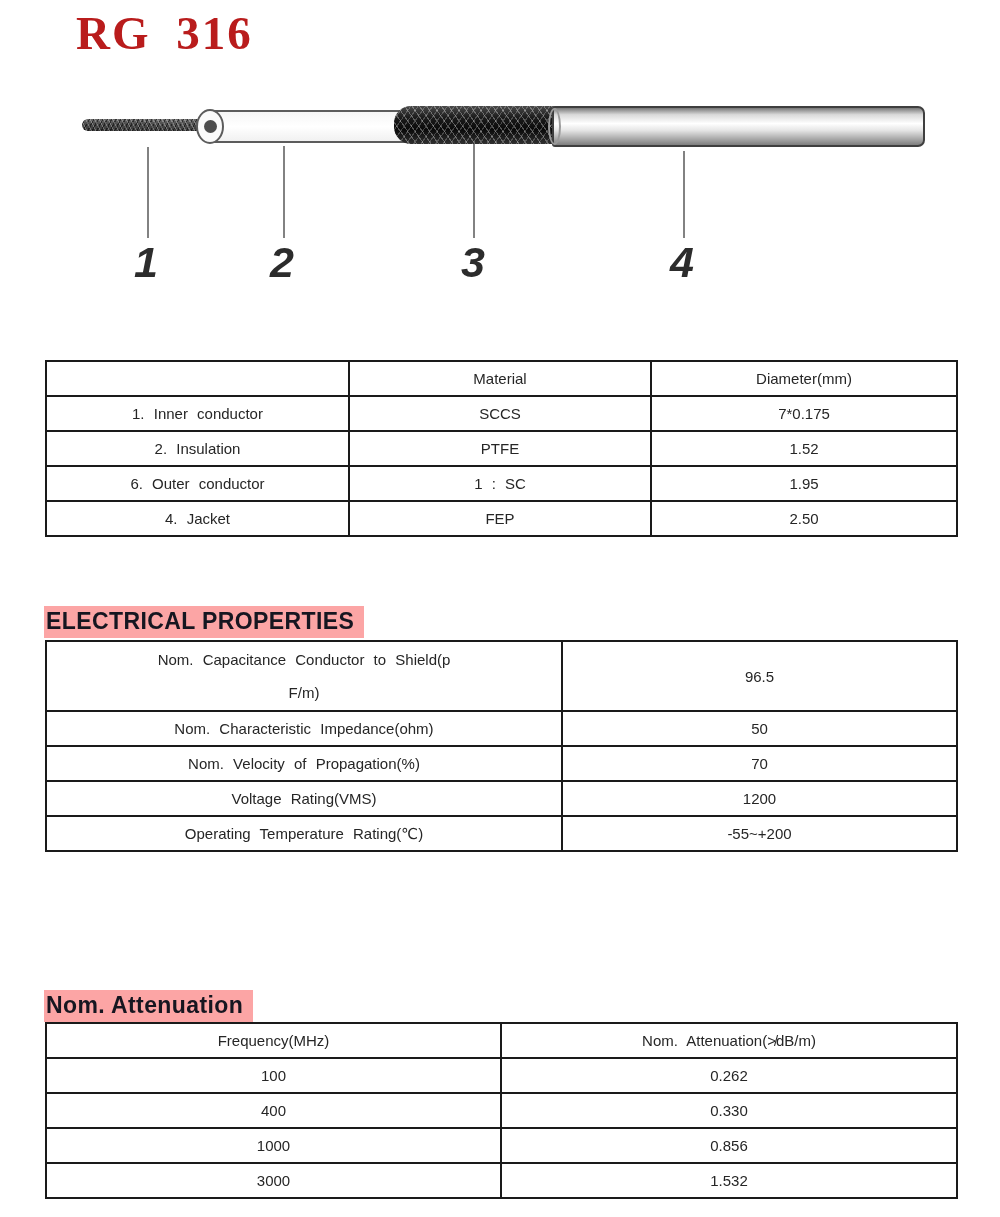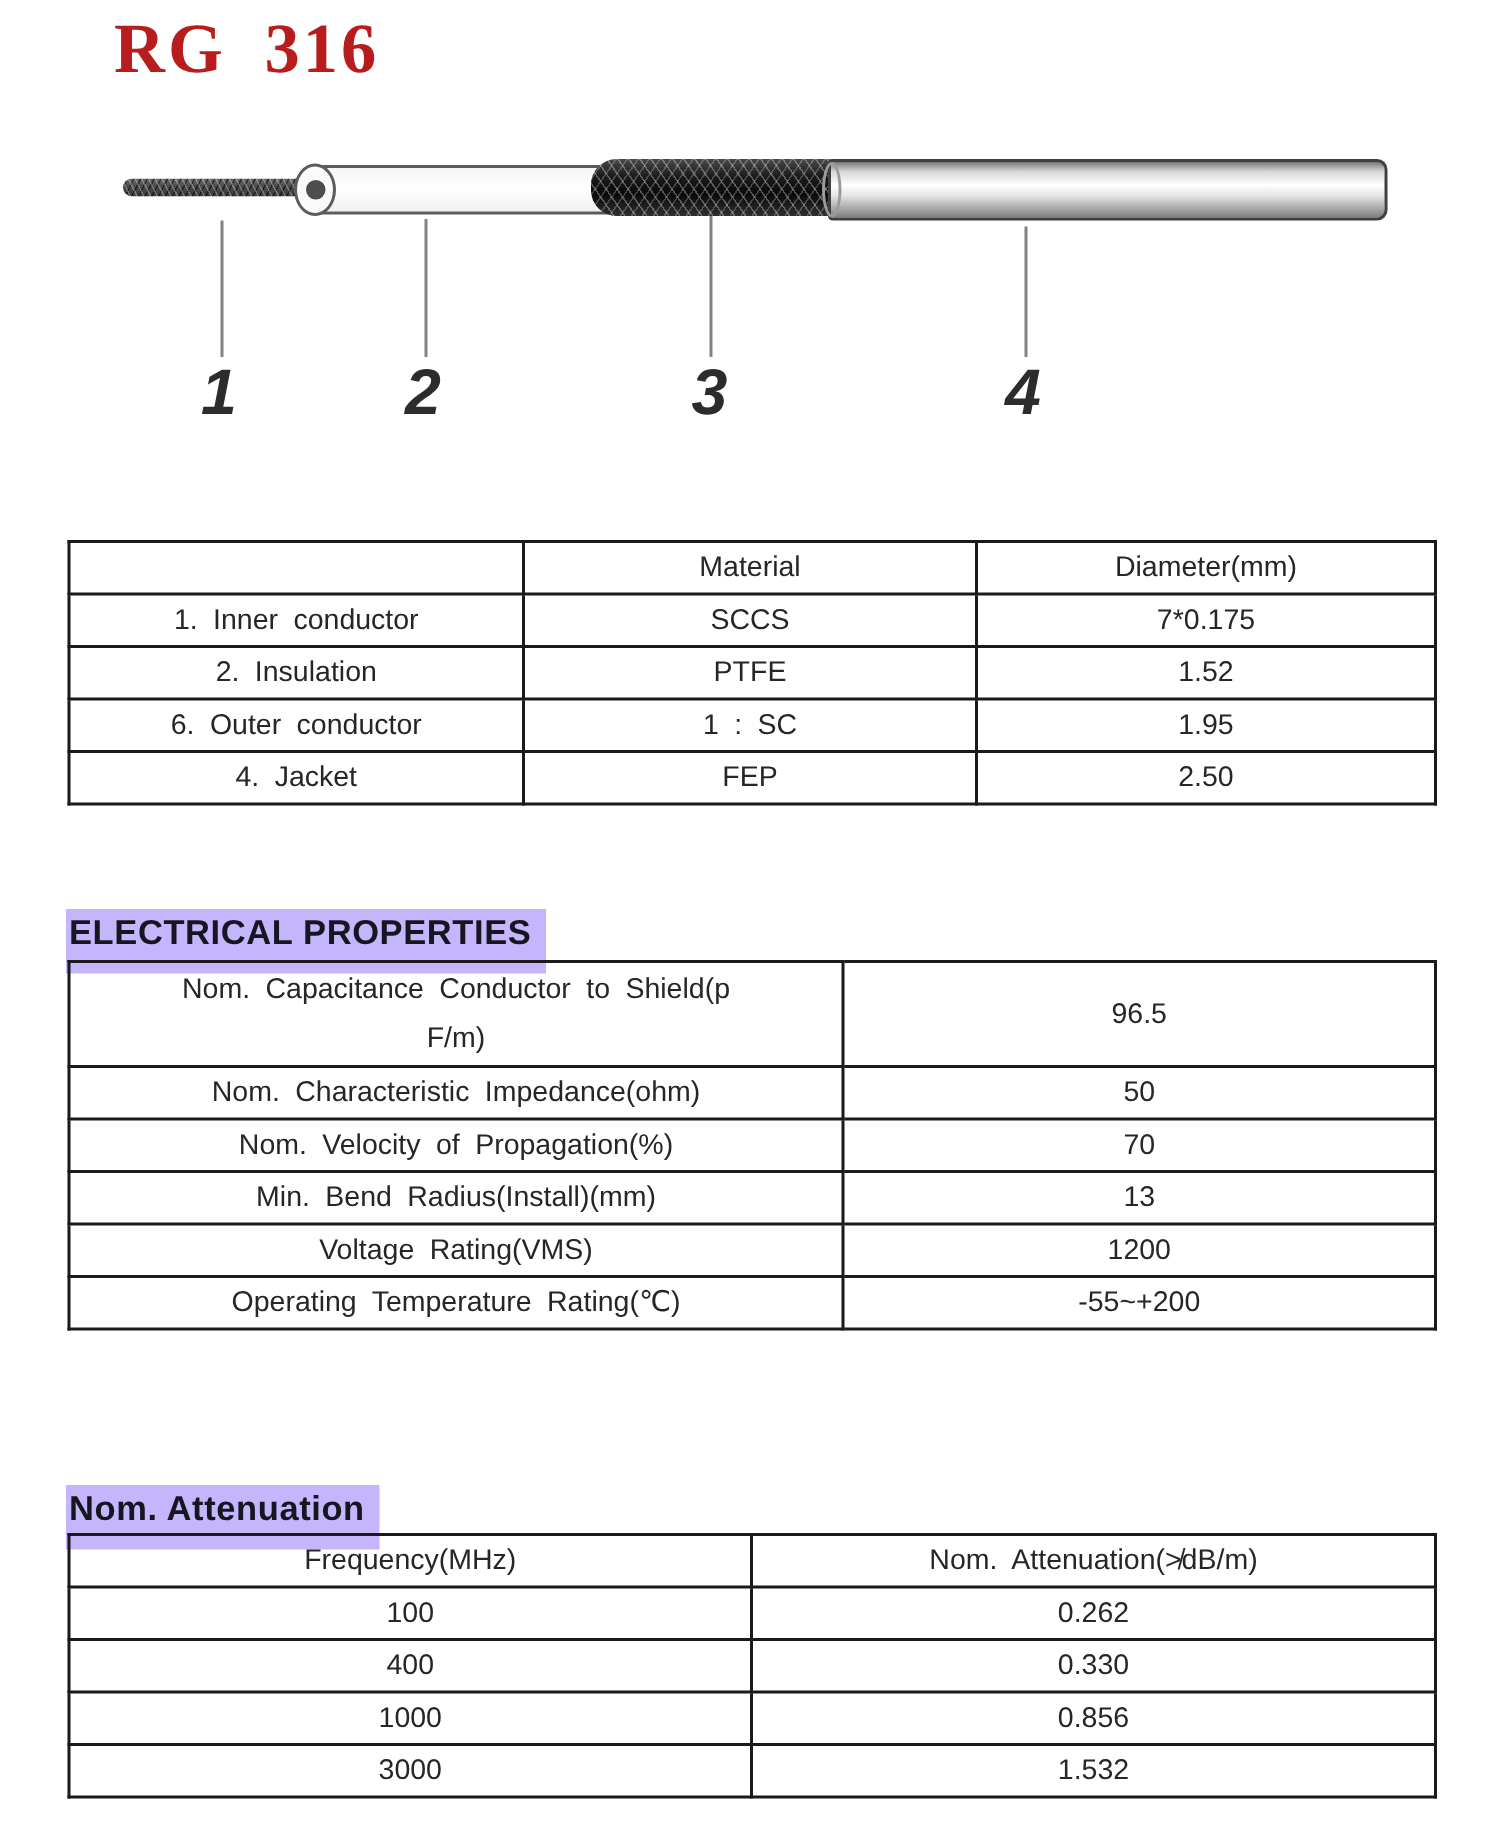--- a/index.html
+++ b/index.html
@@ -104,21 +104,21 @@
   .callout-3 { left: 449px; }
   .callout-4 { left: 658px; }
 
   
   table {
     border-collapse: collapse;
     table-layout: fixed;
     position: absolute;
     left: 45px;
     width: 911px;
-    font-size: 19px;
+    font-size: 15px;
     color: #262626;
   }
   td {
     border: 2px solid #1a1a1a;
     text-align: center;
     vertical-align: middle;
     height: 35px;
     padding: 0 4px;
     word-spacing: 5px;
     overflow: hidden;
@@ -138,26 +138,26 @@
 
   .attenuation-table { top: 1022px; }
   .attenuation-table col.c1 { width: 455px; }
   .attenuation-table col.c2 { width: 456px; }
 
   
   .section-heading {
     position: absolute;
     left: 44px;
     display: inline-block;
-    background: #c4b5fd;
+    background: #fca5a5;
     color: #161620;
     font-weight: 700;
     font-size: 23px;
     letter-spacing: 0.4px;
-    padding: 2px 10px 14px 2px;
+    padding: 2px 10px 3px 2px;
     white-space: nowrap;
   }
   .heading-electrical { top: 606px; }
   .heading-attenuation { top: 990px; }
 </style>
 </head>
 <body>
 
 <div class="page">
 
@@ -235,24 +235,20 @@
       </tr>
       <tr>
         <td>Nom. Characteristic Impedance(ohm)</td>
         <td>50</td>
       </tr>
       <tr>
         <td>Nom. Velocity of Propagation(%)</td>
         <td>70</td>
       </tr>
       <tr>
-        <td>Min. Bend Radius(Install)(mm)</td>
-        <td>13</td>
-      </tr>
-      <tr>
         <td>Voltage Rating(VMS)</td>
         <td>1200</td>
       </tr>
       <tr>
         <td>Operating Temperature Rating(℃)</td>
         <td>-55~+200</td>
       </tr>
     </tbody>
   </table>
 

